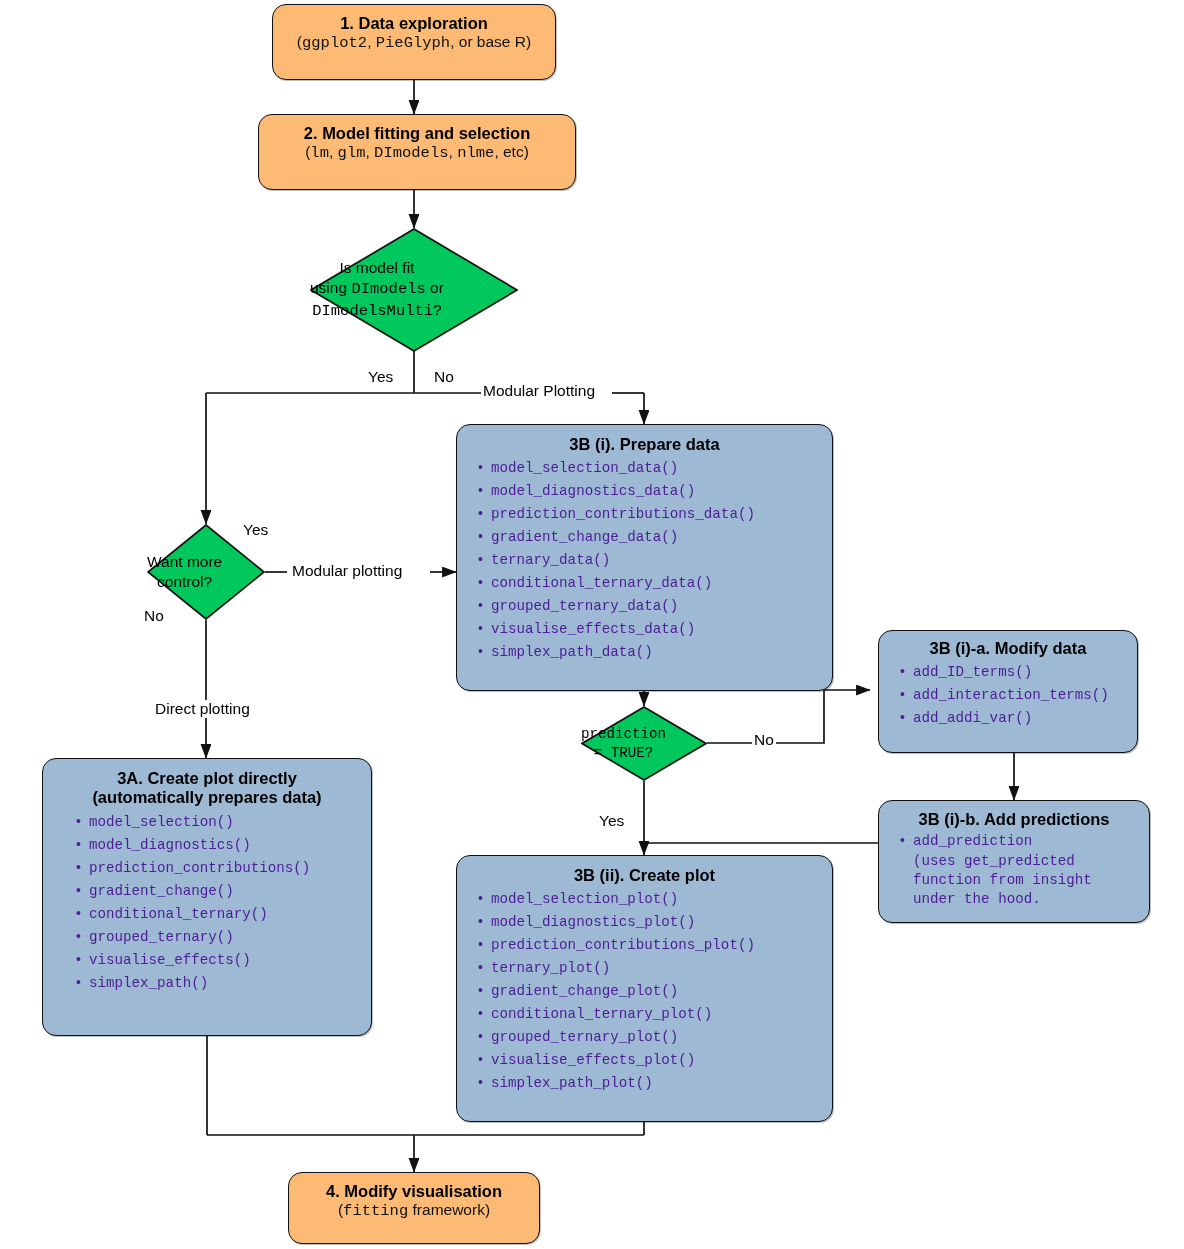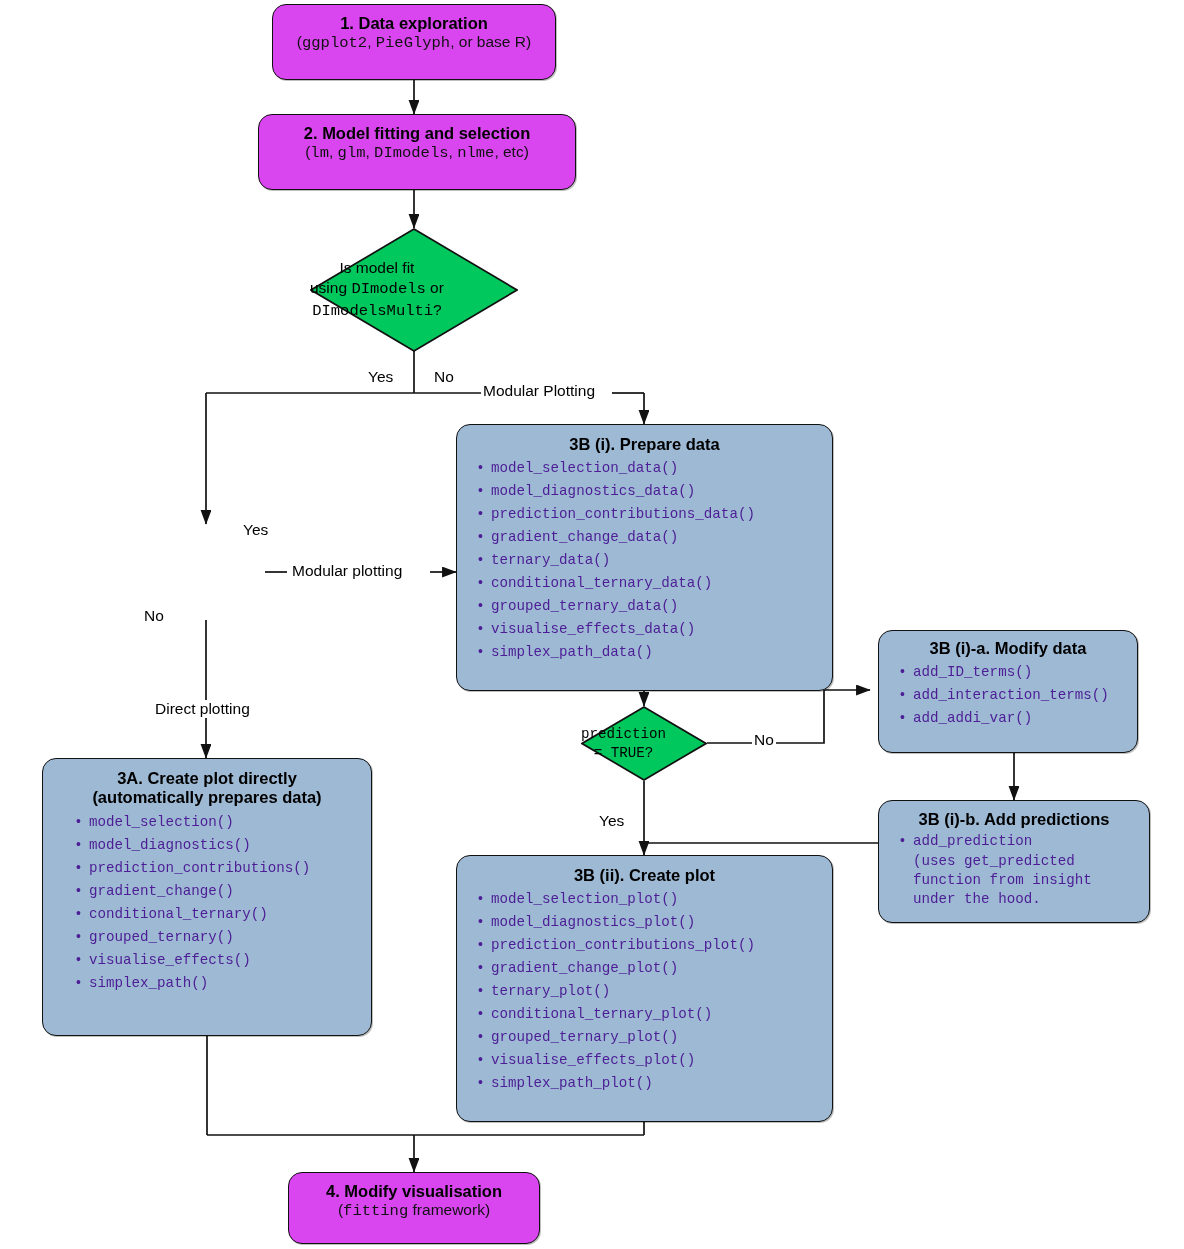--- a/index.html
+++ b/index.html
@@ -5,21 +5,21 @@
   html,body{margin:0;padding:0;background:#ffffff;}
   body{font-family:"Liberation Sans",sans-serif;}
   #canvas{position:relative;width:1184px;height:1249px;overflow:hidden;background:#fff;}
   svg.edges{position:absolute;left:0;top:0;width:1184px;height:1249px;pointer-events:none;}
 
   .node{position:absolute;box-sizing:border-box;}
   .rbox{
     border:1.6px solid #111;border-radius:14px;
     box-shadow:1px 1px 0 rgba(0,0,0,.25);
   }
-  .purple{background:#d946ef;}
+  .purple{background:#fdba74;}
   .blue{background:#9db9d4;}
   .rbox .title{
     font-weight:bold;color:#000;text-align:center;
     font-size:16.5px;line-height:1.18;
   }
   .rbox .subtitle{
     text-align:center;font-size:15.5px;color:#111;line-height:1.2;
   }
   .mono{font-family:"Liberation Mono",monospace;}
   ul.fnlist{
@@ -118,20 +118,31 @@
         <div><span>using </span><span class="mono">DImodels</span><span> or</span></div>
         <div><span class="mono">DImodelsMulti</span><span>?</span></div>
       </div>
     </div>
   </div>
 
   <div class="edgelabel" style="left:366px;top:368px;">Yes</div>
   <div class="edgelabel" style="left:432px;top:368px;">No</div>
   <div class="edgelabel" style="left:481px;top:382px;">Modular Plotting</div>
 
+  <div class="diamond" style="left:147px;top:524px;width:118px;height:96px;">
+    <svg width="118" height="96" viewBox="0 0 118 96">
+      <polygon points="59,1 117,48 59,95 1,48" fill="#00c85c" stroke="#111" stroke-width="1.7"></polygon>
+    </svg>
+    <div class="dlabel">
+      <div>
+        <div>Want more</div>
+        <div>control?</div>
+      </div>
+    </div>
+  </div>
 
   <div class="edgelabel" style="left:241px;top:521px;">Yes</div>
   <div class="edgelabel" style="left:142px;top:607px;">No</div>
   <div class="edgelabel" style="left:290px;top:562px;">Modular plotting</div>
   <div class="edgelabel" style="left:153px;top:700px;">Direct plotting</div>
 
   <div class="node rbox blue" style="left:456px;top:424px;width:377px;height:267px;padding:10px 12px;">
     <div class="title">3B (i). Prepare data</div>
     <ul class="fnlist">
         <li>model_selection_data()</li>
@@ -191,22 +202,22 @@
         <li>simplex_path()</li>
       </ul>
   </div>
 
   <div class="node rbox blue" style="left:456px;top:855px;width:377px;height:267px;padding:10px 12px;">
     <div class="title">3B (ii). Create plot</div>
     <ul class="fnlist">
         <li>model_selection_plot()</li>
         <li>model_diagnostics_plot()</li>
         <li>prediction_contributions_plot()</li>
+        <li>ternary_plot()</li>
         <li>gradient_change_plot()</li>
-        <li>ternary_plot()</li>
         <li>conditional_ternary_plot()</li>
         <li>grouped_ternary_plot()</li>
         <li>visualise_effects_plot()</li>
         <li>simplex_path_plot()</li>
       </ul>
   </div>
 
   <div class="node rbox purple" style="left:288px;top:1172px;width:252px;height:72px;padding:9px 10px;">
     <div class="title">4. Modify visualisation</div>
     <div class="subtitle"><span>(</span><span class="mono">fitting</span><span> framework)</span></div>

